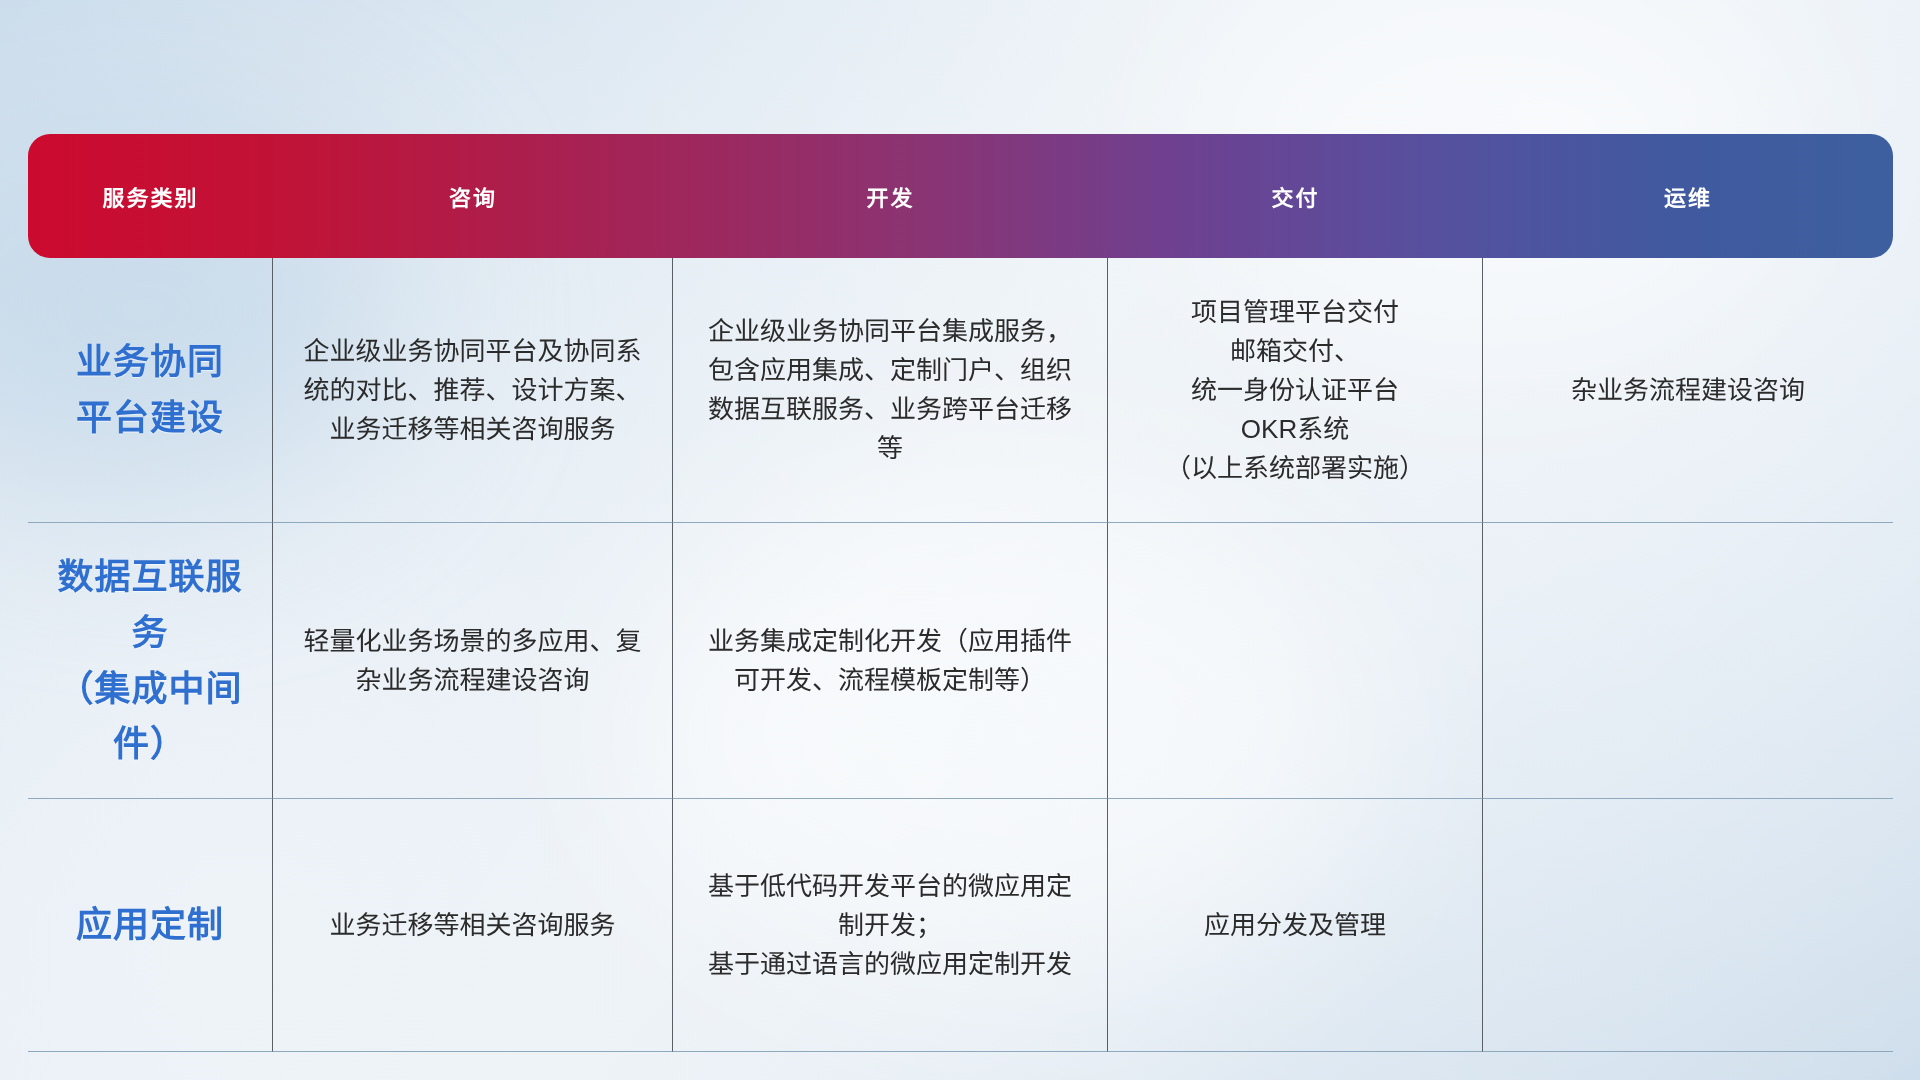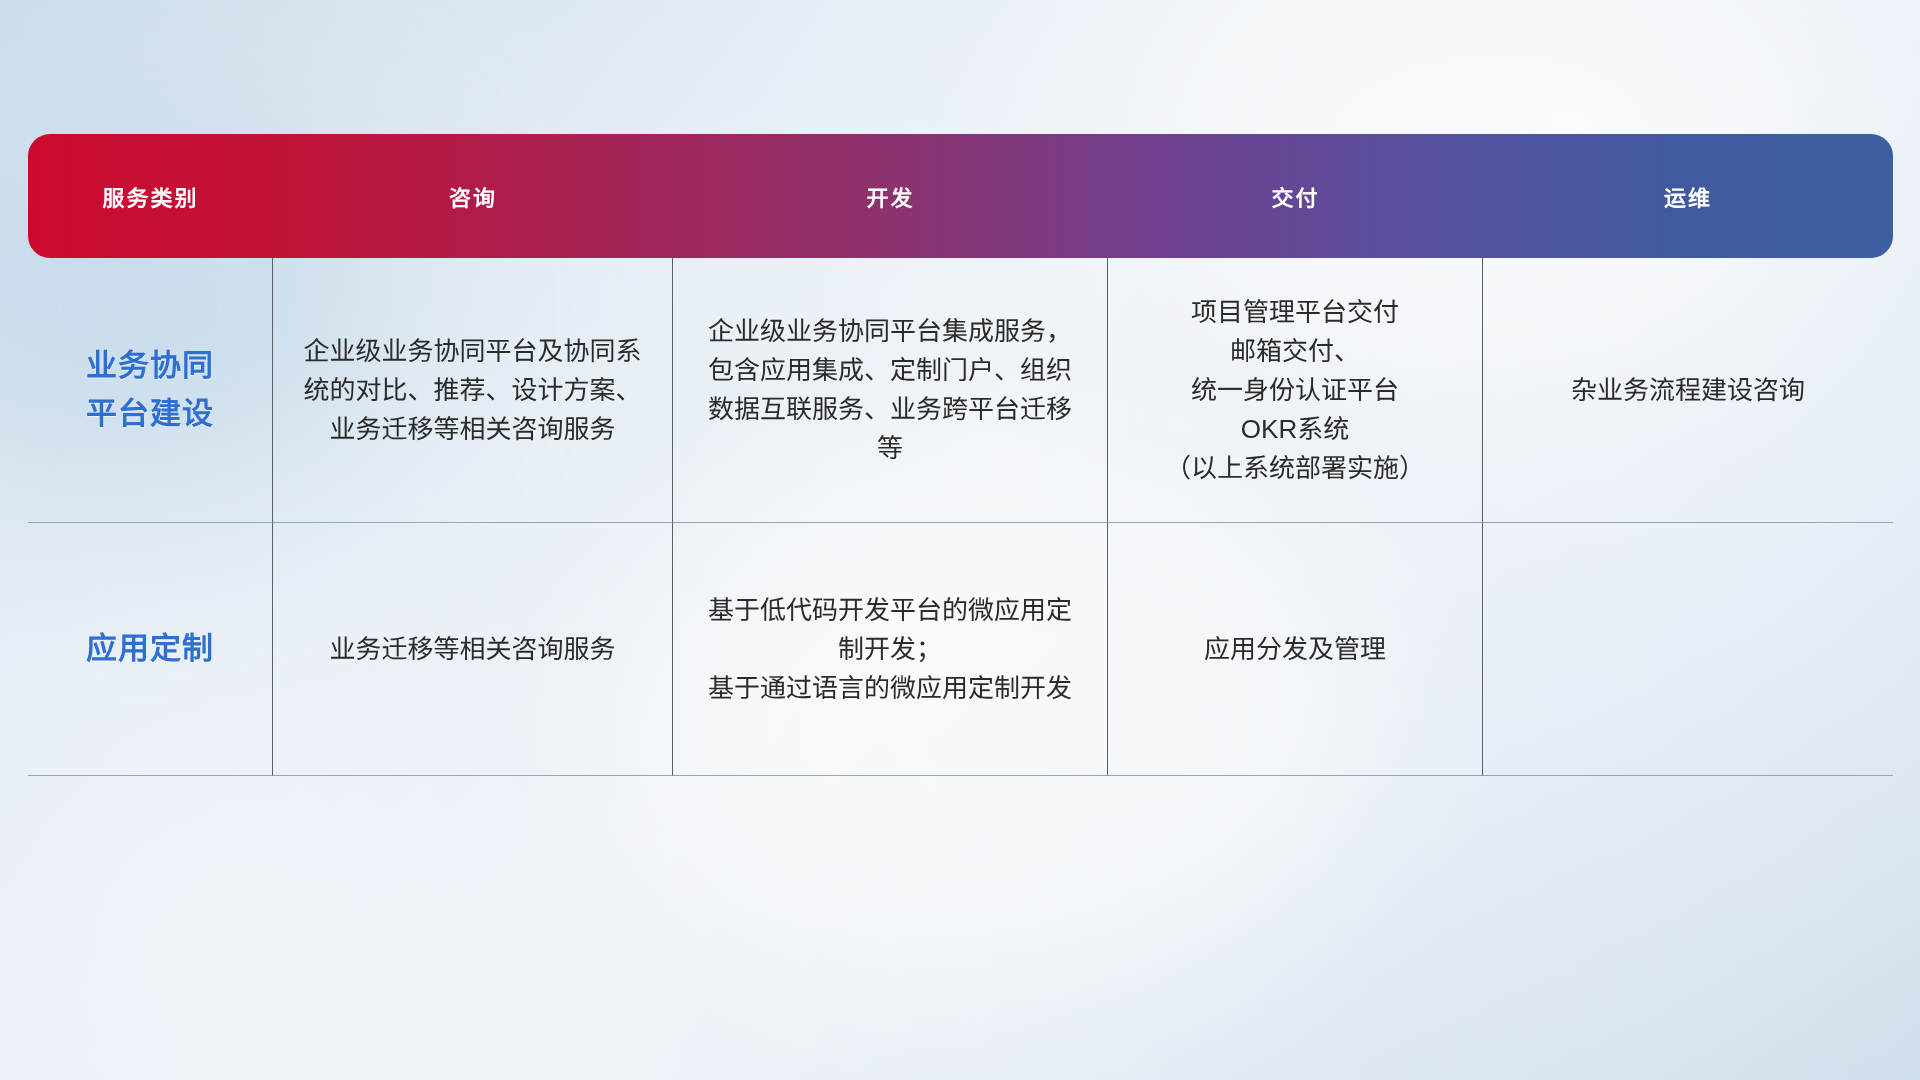--- a/index.html
+++ b/index.html
@@ -73,21 +73,21 @@
     border-bottom: 1.5px solid #8ea8bd;
     border-right: 1.5px solid #5a5f66;
     background: transparent;
   }
   tbody tr:last-child td { border-bottom: 1.5px solid #8ea8bd; }
   tbody td.no-right { border-right: none; }
 
   td.cat {
     color: #2f6fd0;
     font-weight: bold;
-    font-size: 31px;
+    font-size: 36px;
     letter-spacing: 1px;
     line-height: 1.55;
     text-shadow: 0 1px 1px rgba(255,255,255,0.6);
   }
 
   tbody tr.r1 td { height: 212px; }
   tbody tr.r2 td { height: 178px; }
   tbody tr.r3 td { height: 200px; text-align: center; }
 
   .cell-text { display: block; white-space: pre-line; }
@@ -137,20 +137,40 @@
             <span class="cell-text">项目管理平台交付
 邮箱交付、
 统一身份认证平台
 OKR系统
 （以上系统部署实施）</span>
           </td>
         <td class="no-right">
             <span class="cell-text">杂业务流程建设咨询</span>
           </td>
       </tr>
+      <tr class="r2">
+        <td class="cat">
+            <span class="cell-text">数据互联服务
+（集成中间件）</span>
+          </td>
+        <td>
+            <span class="cell-text">轻量化业务场景的多应用、复
+杂业务流程建设咨询</span>
+          </td>
+        <td>
+            <span class="cell-text">业务集成定制化开发（应用插件
+可开发、流程模板定制等）</span>
+          </td>
+        <td>
+            <span class="cell-text"></span>
+          </td>
+        <td class="no-right">
+            <span class="cell-text"></span>
+          </td>
+      </tr>
       <tr class="r3">
         <td class="cat">
             <span class="cell-text">应用定制</span>
           </td>
         <td>
             <span class="cell-text">业务迁移等相关咨询服务</span>
           </td>
         <td>
             <span class="cell-text">基于低代码开发平台的微应用定
 制开发；

